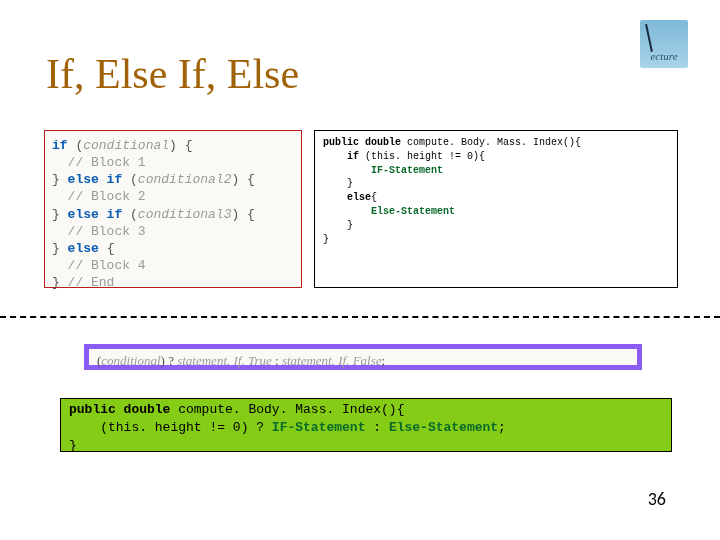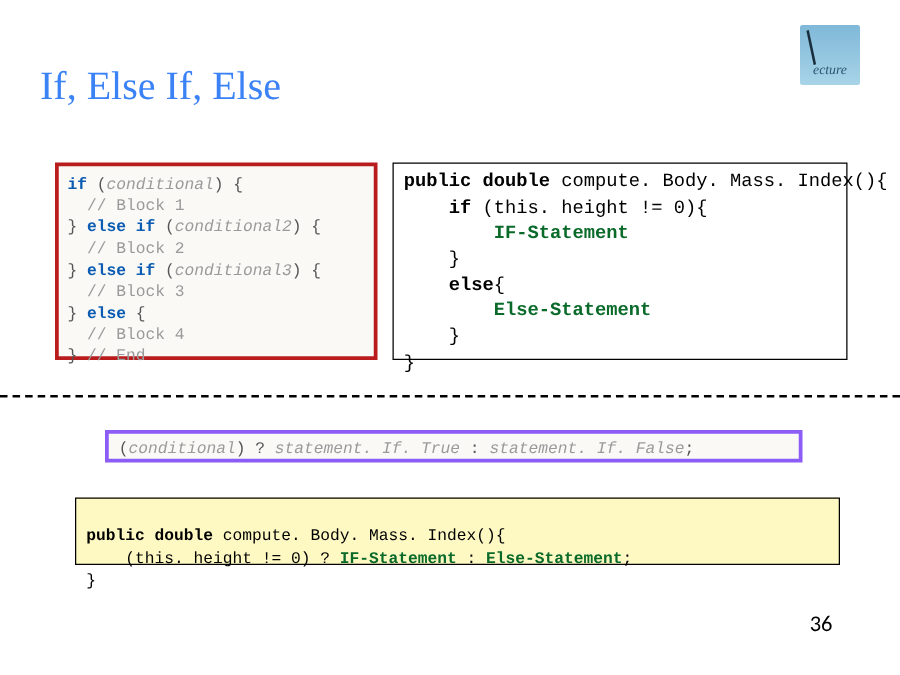--- a/index.html
+++ b/index.html
@@ -36,31 +36,31 @@
     top: 4px;
     left: 8px;
     width: 2px;
     height: 28px;
     background: #1a2d3d;
     transform: rotate(-12deg);
   }
   .title {
     position: absolute;
     top: 50px;
-    left: 32px;
-    font-size: 32px;
-    color: #3b82f6;
+    left: 46px;
+    font-size: 42px;
+    color: #a16207;
   }
   .code-left {
     position: absolute;
     top: 130px;
     left: 44px;
     width: 258px;
     height: 158px;
-    border: 3px solid #b91c1c;
+    border: 1px solid #b91c1c;
     background: #faf9f6;
     padding: 6px 7px;
     font-family: Consolas, "Courier New", monospace;
     font-size: 13px;
     line-height: 1.32;
     color: #5f5f5f;
     white-space: pre;
   }
   .kw-blue { color: #0b5cb2; font-weight: bold; }
   .code-left .plain { color: #555; }
@@ -69,60 +69,60 @@
   .code-right {
     position: absolute;
     top: 130px;
     left: 314px;
     width: 364px;
     height: 158px;
     border: 1px solid #000;
     background: #fff;
     padding: 5px 8px;
     font-family: "Courier New", monospace;
-    font-size: 15px;
+    font-size: 10px;
     line-height: 1.38;
     color: #000;
     white-space: pre;
   }
   .kw-bold { font-weight: bold; }
   .stmt-green { color: #0a6a2a; font-weight: bold; }
   .divider {
     position: absolute;
     top: 316px;
     left: 0;
     width: 720px;
     height: 0;
     border-top: 2px dashed #000;
   }
   .ternary-box {
     position: absolute;
     top: 344px;
     left: 84px;
     width: 558px;
     height: 26px;
-    border: 3px solid #8b5cf6;
+    border: 5px solid #8b5cf6;
     background: #faf9f6;
     padding: 4px 8px;
-    font-family: Liberation Mono, monospace;
+    font-family: Liberation Serif, serif;
     font-size: 13px;
     line-height: 1.2;
     white-space: pre;
   }
   .ternary-box .plain { color: #555; }
   .ternary-box .ital { color: #9a9a9a; font-style: italic; }
   .code-bottom {
     position: absolute;
     top: 398px;
     left: 60px;
     width: 612px;
     height: 54px;
     border: 1px solid #000;
-    background: #fef9c3;
-    padding: 21px 8px;
+    background: #84cc16;
+    padding: 2px 8px;
     font-family: "Courier New", monospace;
     font-size: 13px;
     line-height: 1.38;
     color: #000;
     white-space: pre;
   }
   .page-num {
     position: absolute;
     bottom: 30px;
     right: 54px;

